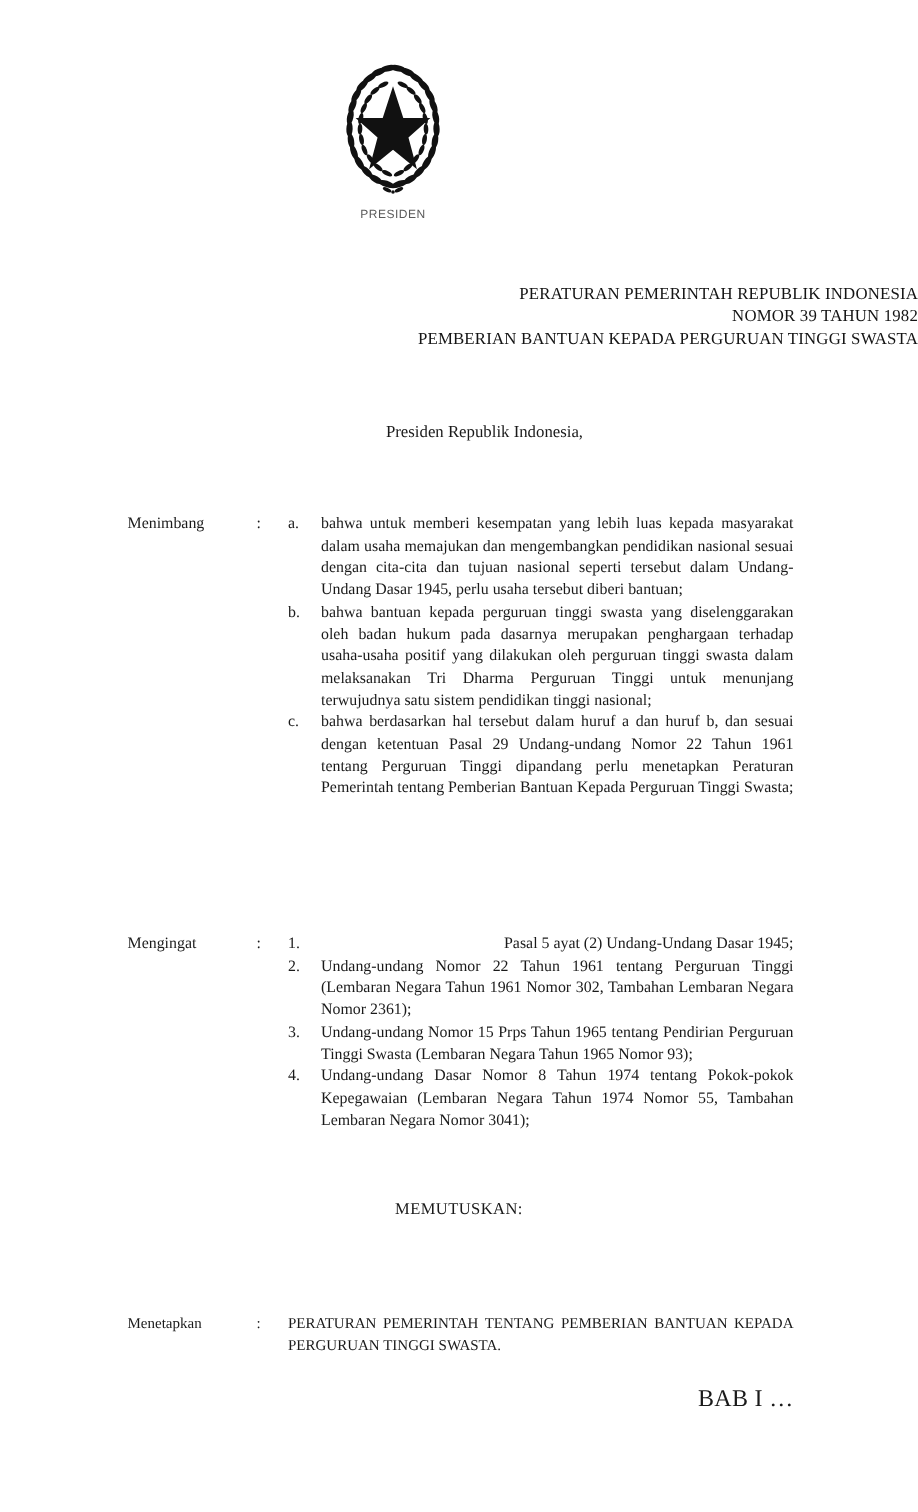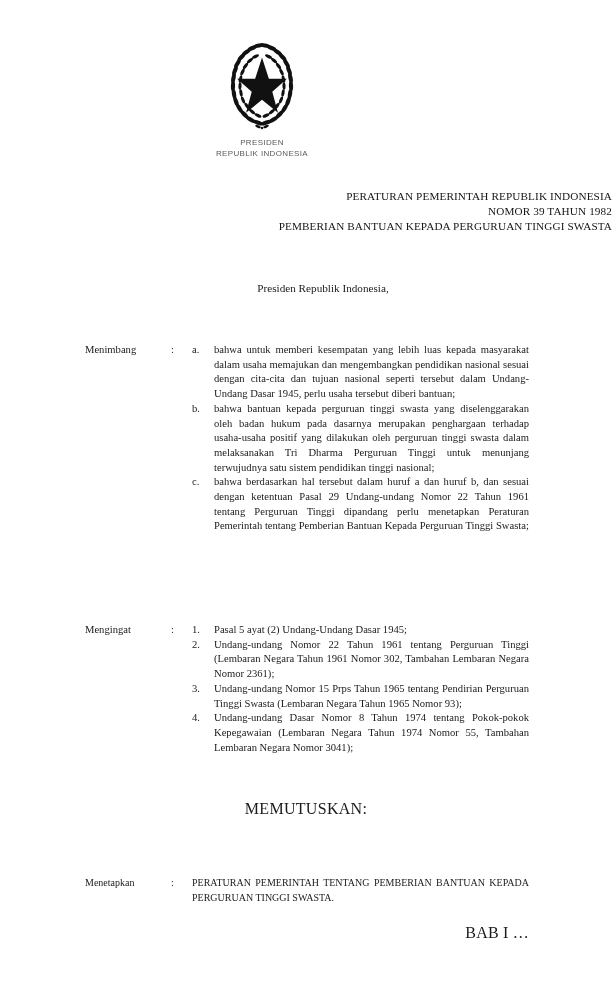--- a/index.html
+++ b/index.html
@@ -102,31 +102,31 @@
   .item-marker {
     width: 22px;
     flex: 0 0 22px;
   }
   .item-text {
     flex: 1 1 auto;
     text-align: justify;
     text-justify: inter-word;
   }
   .item-text.no-justify {
-    text-align: left;
+    text-align: right;
   }
 
   
   .memutuskan {
     position: absolute;
     left: 0;
     top: 800px;
     width: 612px;
     text-align: center;
-    font-size: 16px;
+    font-size: 11px;
     letter-spacing: 0.3px;
   }
 
   
   .menetapkan {
     position: absolute;
     left: 85px;
     top: 876px;
     width: 444px;
     font-size: 10px;
@@ -222,21 +222,20 @@
           <ellipse cx="76" cy="177" rx="6" ry="2.6" transform="rotate(25 76 177)"></ellipse>
           <ellipse cx="92" cy="177" rx="6" ry="2.6" transform="rotate(-25 92 177)"></ellipse>
           <circle cx="84" cy="180" r="2.4"></circle>
         </g>
 
         <polygon points="84,42 101.6,96.2 147.9,96.2 110.4,129.6 124.9,183.8 84,150.4 43.1,183.8 57.6,129.6 20.1,96.2 66.4,96.2" transform="translate(0,-14) scale(0.78) translate(23.7,26)"></polygon>
       </g>
     </svg>
     <div class="letterhead-lines">
       <div>PRESIDEN</div>
-      <div>REPUBLIK INDONESIA</div>
     </div>
   </div>
 
   <div class="title-block">
     <div>PERATURAN PEMERINTAH REPUBLIK INDONESIA</div>
     <div>NOMOR  39 TAHUN 1982</div>
     <div>PEMBERIAN BANTUAN KEPADA PERGURUAN TINGGI SWASTA</div>
   </div>
 
   <div class="opening">Presiden Republik Indonesia,</div>

